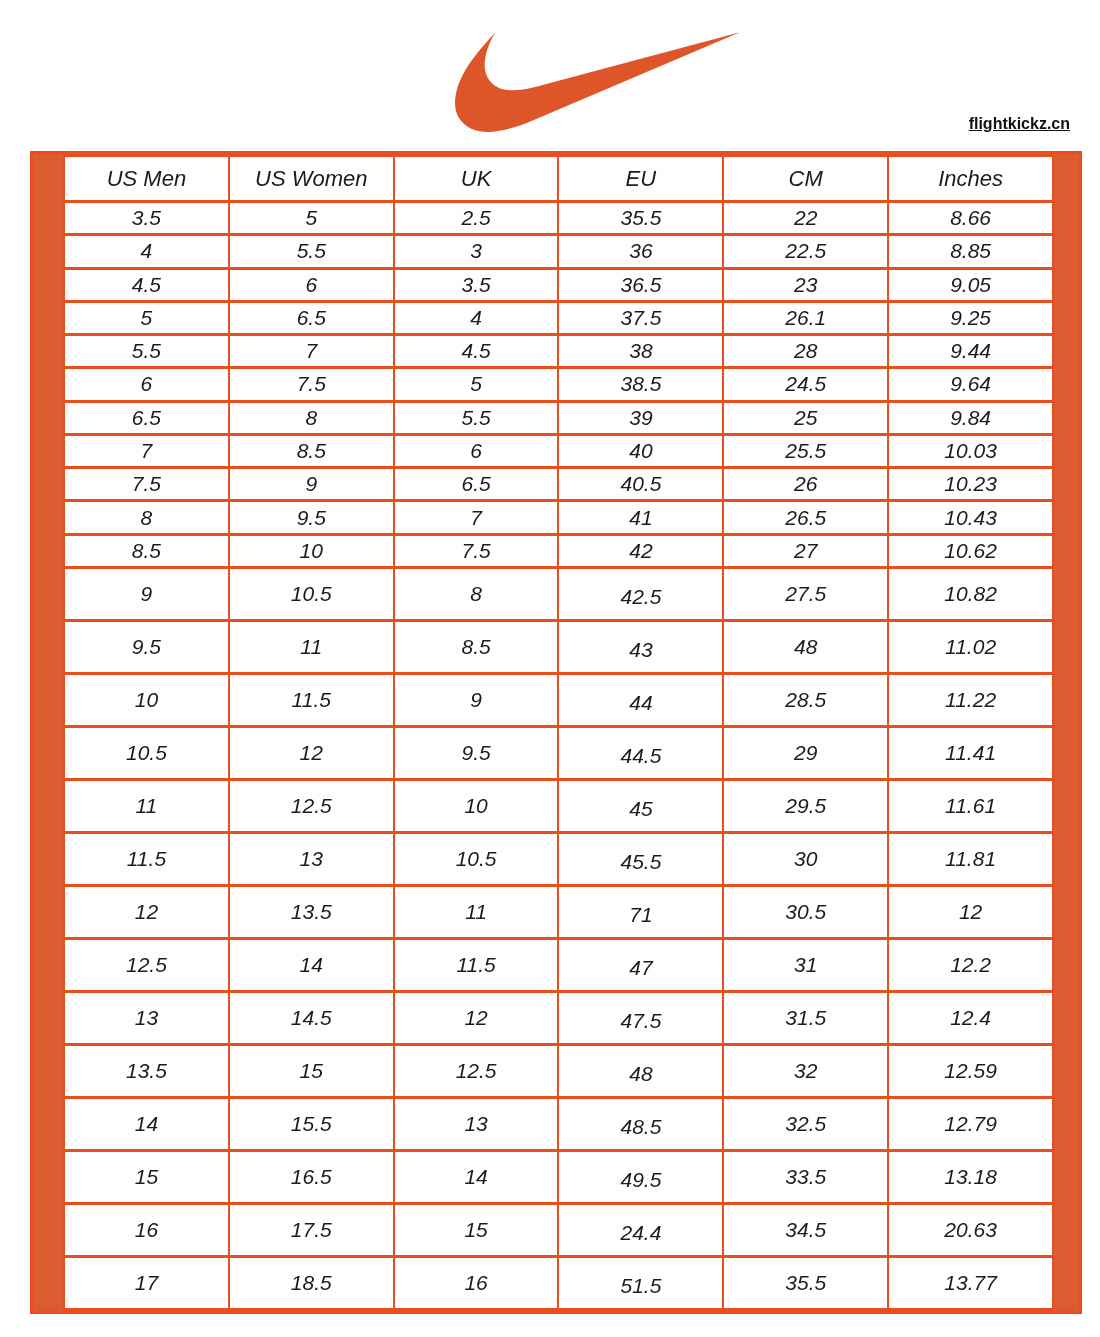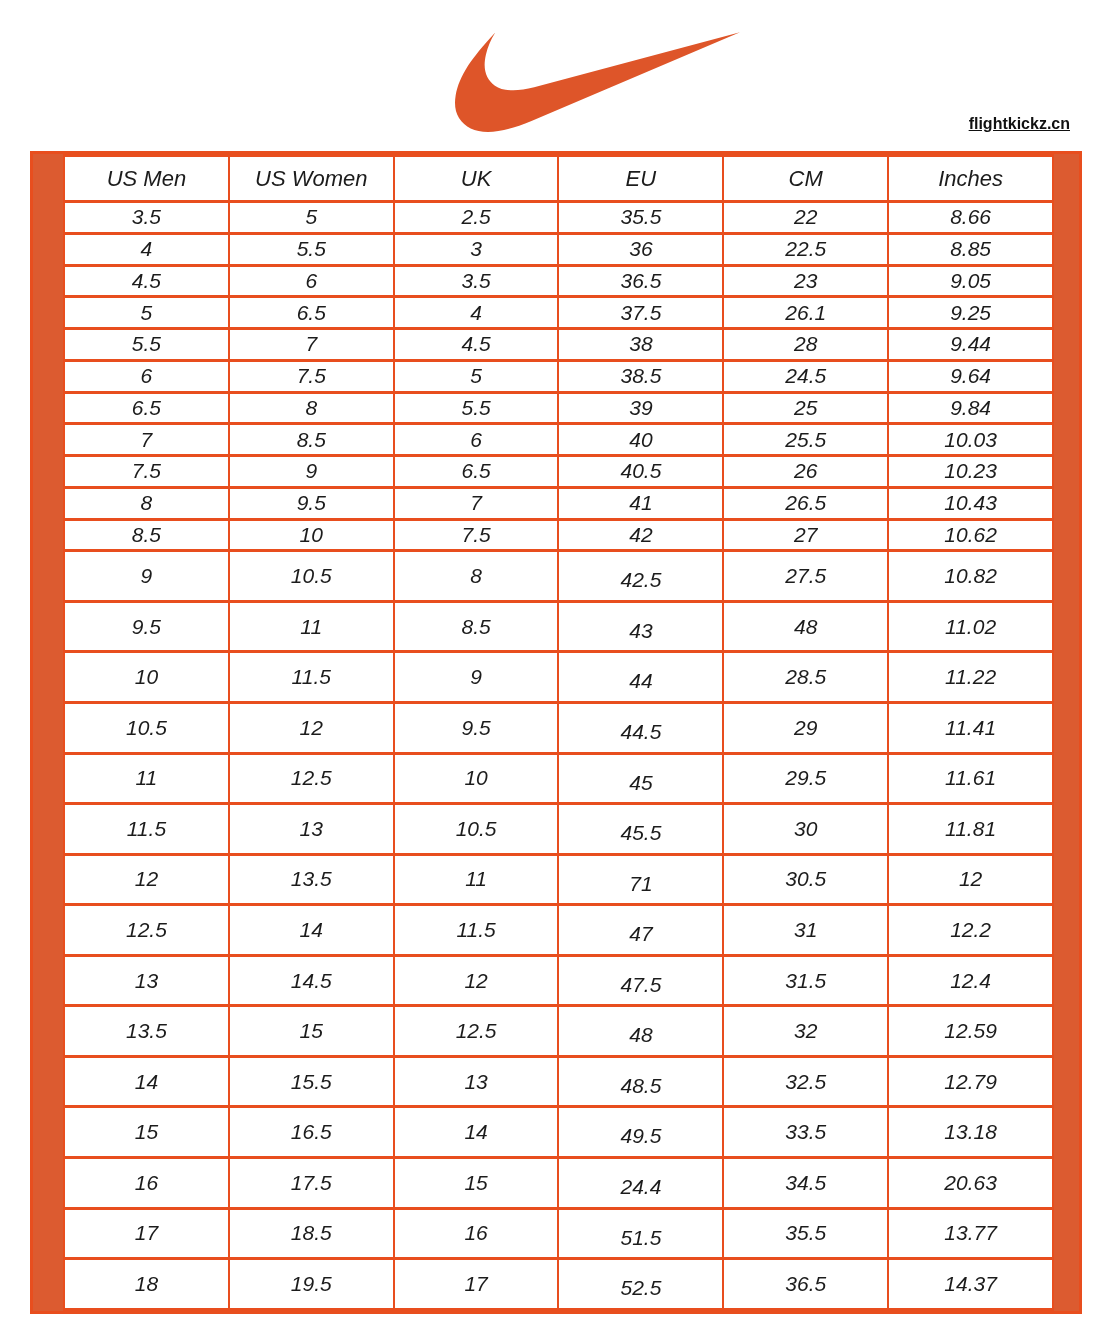--- a/index.html
+++ b/index.html
@@ -298,26 +298,18 @@
             <td>20.63</td>
           </tr>
           <tr>
             <td>17</td>
             <td>18.5</td>
             <td>16</td>
             <td class="eu-raised">51.5</td>
             <td>35.5</td>
             <td>13.77</td>
           </tr>
-          <tr>
-            <td>18</td>
-            <td>19.5</td>
-            <td>17</td>
-            <td class="eu-raised">52.5</td>
-            <td>36.5</td>
-            <td>14.37</td>
-          </tr>
         </tbody>
     </table>
     <div class="accent-bar right"></div>
   </div>
 
 </div>
 
 </body></html>

